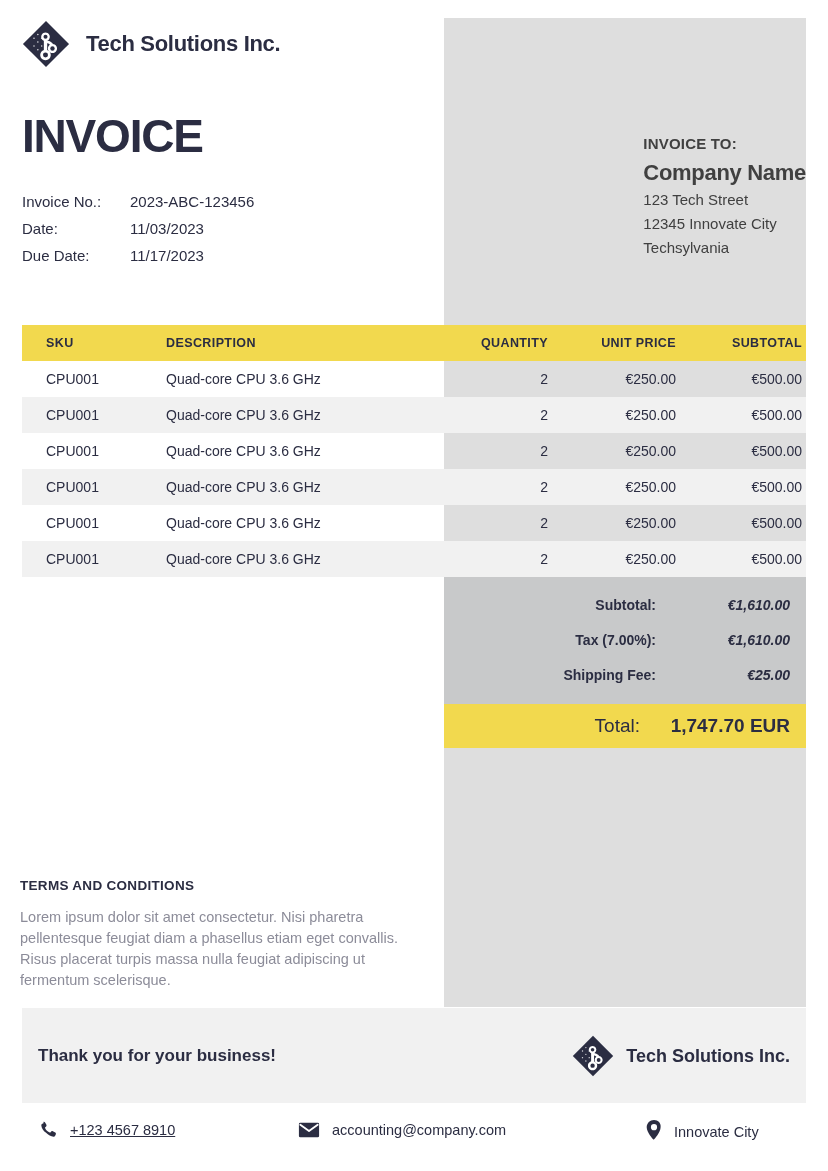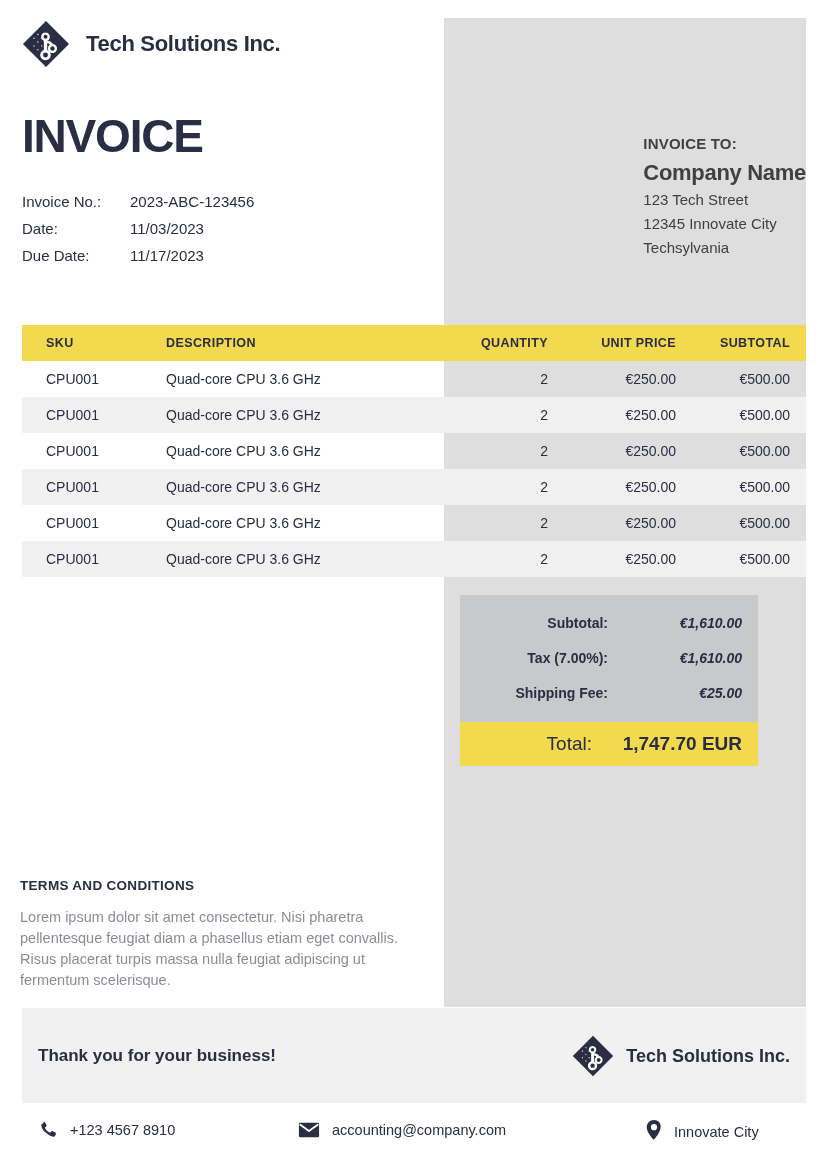--- a/index.html
+++ b/index.html
@@ -128,30 +128,29 @@
     letter-spacing: 0.4px;
   }
   .t-body-row { height: 36px; }
   .t-body-row.odd  { background: transparent; }
   .t-body-row.even { background: #f1f1f1; }
 
   .c-sku   { flex: 0 0 144px; padding-left: 24px; }
   .c-desc  { flex: 1 1 auto;  }
   .c-qty   { flex: 0 0 116px; text-align: right; }
   .c-price { flex: 0 0 128px; text-align: right; }
-  .c-sub   { flex: 0 0 130px; text-align: right; padding-right: 16px; }
+  .c-sub   { flex: 0 0 130px; text-align: right; padding-right: 4px; }
 
   
   .totals {
     position: absolute;
     left: 444px;
-    top: 595px;
-    width: 298px;
-    z-index: 3;
-    margin-left: 16px;
+    top: 577px;
+    width: 362px;
+    z-index: 3;
   }
   .totals-grey { background: #c8c9ca; padding: 10px 0 12px 0; }
   .tot-row {
     display: flex;
     align-items: center;
     height: 35px;
     font-size: 14px;
     font-weight: bold;
     color: #2b2d42;
   }
@@ -247,21 +246,21 @@
     z-index: 4;
   }
   .contact-item {
     display: flex;
     align-items: center;
     gap: 12px;
     font-size: 14.5px;
     color: #2b2d42;
     white-space: nowrap;
   }
-  .contact-phone { flex: 0 0 268px; padding-left: 16px; }
+  .contact-phone { flex: 0 0 268px; padding-left: 16px; text-decoration: underline; }
   .contact-mail  { flex: 1 1 auto; padding-left: 8px; }
   .contact-loc   { flex: 0 0 160px; align-items: flex-end; }
   .contact-icon  { display: block; flex: 0 0 auto; }
 </style>
 </head>
 <body>
 
 <div class="page">
 
   <div class="grey-panel"></div>

